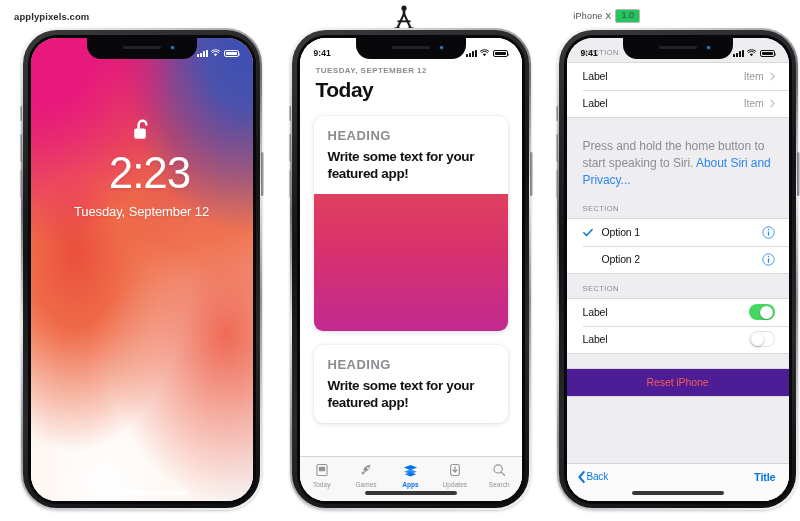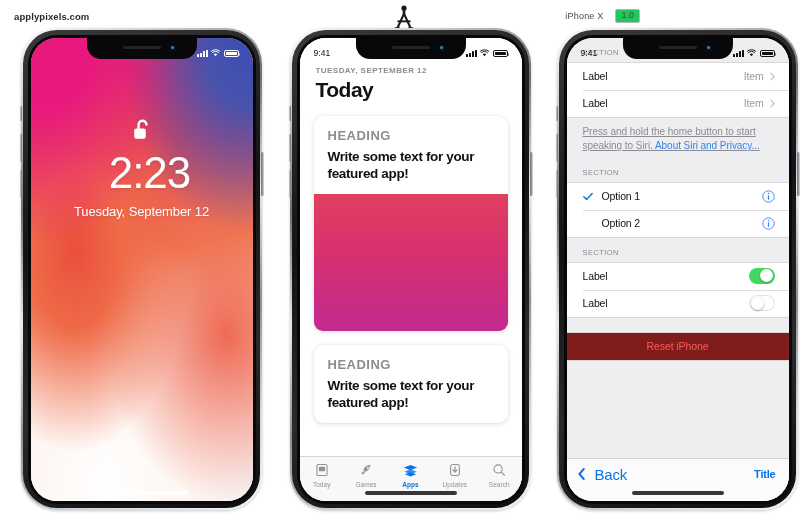--- a/index.html
+++ b/index.html
@@ -12,21 +12,21 @@
     -webkit-font-smoothing:antialiased;
   }
 
   
   .page-header{position:absolute;top:0;left:0;width:652px;height:34px;}
   .brand{
     position:absolute;left:14px;top:11px;
     font-size:9.5px;font-weight:bold;color:#2b2b2b;letter-spacing:.1px;
   }
   .logo-mark{position:absolute;left:392px;top:5px;width:24px;height:26px;}
-  .device-meta{position:absolute;right:12px;top:9px;display:flex;align-items:center;gap:12px;}
+  .device-meta{position:absolute;right:12px;top:9px;display:flex;align-items:center;gap:4px;}
   .device-name{font-size:9px;color:#4a4a4a;letter-spacing:.2px;}
   .device-version{
     font-size:9px;color:#4a4a4a;border:1px solid #b6b6b6;border-radius:2px;
     padding:1px 5px 2px 5px;line-height:1;background:#22c55e;
   }
 
   
   .phone{
     position:absolute;top:28px;width:241px;height:482px;
   }
@@ -87,21 +87,21 @@
   .notch-cam::after{
     content:"";position:absolute;top:1.4px;left:1.4px;width:2.6px;height:2.6px;
     border-radius:50%;background:#1e7fc4;
   }
 
   
   .statusbar{
     position:absolute;top:0;left:0;right:0;height:26px;z-index:20;
     display:flex;align-items:center;justify-content:space-between;
     padding:0 14px;box-sizing:border-box;
-    font-size:8.5px;font-weight:normal;letter-spacing:.1px;
+    font-size:8.5px;font-weight:bold;letter-spacing:.1px;
   }
   .statusbar.dark{color:#fff;}
   .statusbar.light{color:#111;}
   .sb-time{padding-top:5px;}
   .sb-icons{display:flex;align-items:flex-end;gap:3.5px;padding-top:5px;}
   .sig-bars{display:flex;align-items:flex-end;gap:1px;height:8px;}
   .sig-bars i{width:2px;border-radius:.5px;background:currentColor;display:block;}
   .sig-bars i:nth-child(1){height:3px;}
   .sig-bars i:nth-child(2){height:4.5px;}
   .sig-bars i:nth-child(3){height:6px;}
@@ -194,21 +194,21 @@
     display:flex;align-items:center;min-height:27px;padding:0 14px 0 16px;
     position:relative;background:#fff;box-sizing:border-box;
   }
   .row + .row::before{
     content:"";position:absolute;top:0;left:16px;right:0;height:.5px;background:#dcdcdf;
   }
   .row-label{flex:1;font-size:10.5px;color:#111;letter-spacing:-.15px;}
   .row-value{font-size:10.5px;color:#9a9a9f;margin-right:6px;letter-spacing:-.15px;}
   .chev{width:5px;height:9px;}
   .sec-footer{
-    font-size:10px;color:#8c8c91;line-height:1.45;padding:7px 16px 4px 16px;letter-spacing:-.05px;text-decoration:underline;
+    font-size:12px;color:#8c8c91;line-height:1.45;padding:20px 16px 4px 16px;letter-spacing:-.05px;
   }
   .sec-footer .lnk{color:#2f86ef;}
 
   .row.opt{padding-left:16px;}
   .opt-check{width:13px;display:flex;align-items:center;}
   .opt-check svg{width:10px;height:9px;}
   .opt-label{flex:1;font-size:10.5px;color:#111;margin-left:6px;letter-spacing:-.15px;}
   .info-ico{width:13px;height:13px;}
 
   .switch{
@@ -217,32 +217,32 @@
   }
   .switch.on{background:#44d863;}
   .switch.off{background:#fff;border:1px solid #e2e2e5;}
   .switch .knob{
     position:absolute;top:1.2px;width:13px;height:13px;border-radius:50%;background:#fff;
     box-shadow:0 1px 2px rgba(0,0,0,.28),0 0 1px rgba(0,0,0,.12);
   }
   .switch.on .knob{right:1.2px;}
   .switch.off .knob{left:1.2px;top:.3px;}
 
-  .destructive-group{background:#7f1d1d;border-top:.5px solid #d8d8db;border-bottom:.5px solid #d8d8db;}
+  .destructive-group{background:#4c1d95;border-top:.5px solid #d8d8db;border-bottom:.5px solid #d8d8db;}
   .destructive{
     text-align:center;font-size:10.5px;color:#fa5a55;min-height:27px;
     display:flex;align-items:center;justify-content:center;letter-spacing:-.1px;
   }
 
   .set-toolbar{
     background:#fbfbfc;border-top:.5px solid #d3d3d6;
     display:flex;align-items:center;justify-content:space-between;
     padding:7px 13px 18px 11px;
   }
-  .tb-back{display:flex;align-items:center;gap:10px;font-size:15px;color:#0a74e6;letter-spacing:-.2px;}
+  .tb-back{display:flex;align-items:center;gap:2px;font-size:10px;color:#0a74e6;letter-spacing:-.2px;}
   .tb-back svg{width:7px;height:12px;}
   .tb-button{font-size:11px;color:#0a74e6;letter-spacing:-.2px;font-weight:bold;}
 </style>
 </head>
 <body>
 
 <div class="page-header">
   <div class="brand">applypixels.com</div>
 
   <div class="logo-mark">

